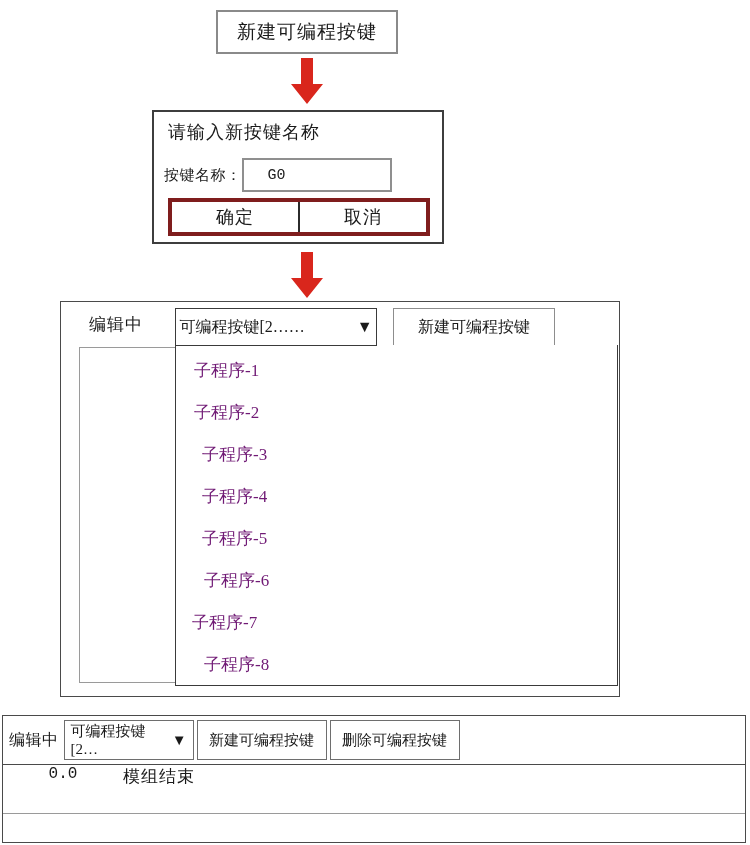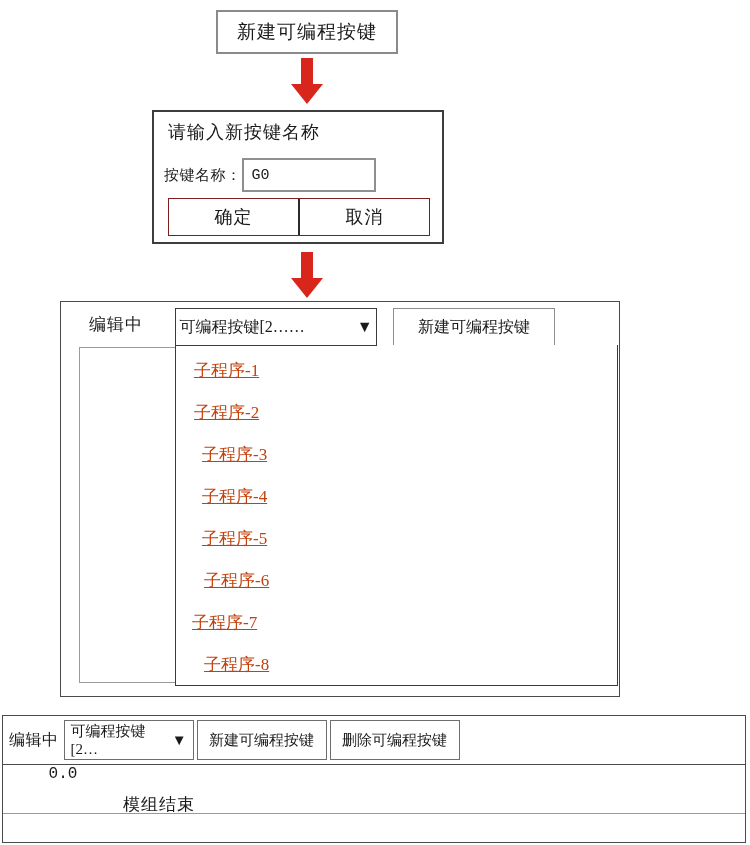--- a/index.html
+++ b/index.html
@@ -54,27 +54,27 @@
   }
   .dialog-label {
     font-size: 15px;
     letter-spacing: 0.5px;
   }
   .dialog-input {
     width: 122px; height: 30px;
     border: 2px solid #8f8f8f;
     background: #ffffff;
     display: flex; align-items: center;
-    padding-left: 8px;
+    padding-left: 24px;
     font-family: "Liberation Mono", "DejaVu Sans Mono", monospace;
     font-size: 15px;
   }
   .dialog-buttons {
     left: 14px; top: 86px; width: 262px; height: 38px;
-    border: 1px solid #7f1d1d;
+    border: 4px solid #7f1d1d;
     display: flex;
   }
   .dialog-buttons > div {
     flex: 1 1 50%;
     display: flex; align-items: center; justify-content: center;
     font-size: 18px;
     letter-spacing: 1px;
   }
   .dialog-buttons > div + div { border-left: 2px solid #2b2b2b; }
 
@@ -126,22 +126,21 @@
     border: 1.5px solid #3a3a3a;
     border-top: none;
     background: #ffffff;
     z-index: 2;
     padding-top: 4px;
   }
   .dd-item {
     height: 42px;
     display: flex; align-items: center;
     font-size: 17px;
-    color: #c2410c;
-    text-decoration: underline;
+    color: #701a75;
   }
 
   
   .bottom {
     left: 2px; top: 715px; width: 744px; height: 128px;
     border: 1.5px solid #4a4a4a;
     background: #ffffff;
   }
   .bottom-toolbar {
     position: relative;
@@ -168,21 +167,21 @@
   .bt-combo { width: 130px; }
   .bt-new   { width: 130px; }
   .bt-del   { width: 130px; }
   .bottom-row {
     height: 48px;
     border-bottom: 1.5px solid #9a9a9a;
     display: flex; align-items: flex-start;
     font-size: 17px;
   }
   .br-num   { width: 120px; text-align: center; font-family: "Liberation Mono","DejaVu Sans Mono", monospace; font-size: 16px; }
-  .br-text  { letter-spacing: 1px; margin-top: 28px; }
+  .br-text  { letter-spacing: 1px; }
   .bottom-empty { height: 28px; }
 </style>
 </head>
 <body>
 
 <div class="abs title-box">
   <span>新建可编程按键</span>
 </div>
 
 <svg class="abs arrow arrow-1" viewBox="0 0 34 46">

